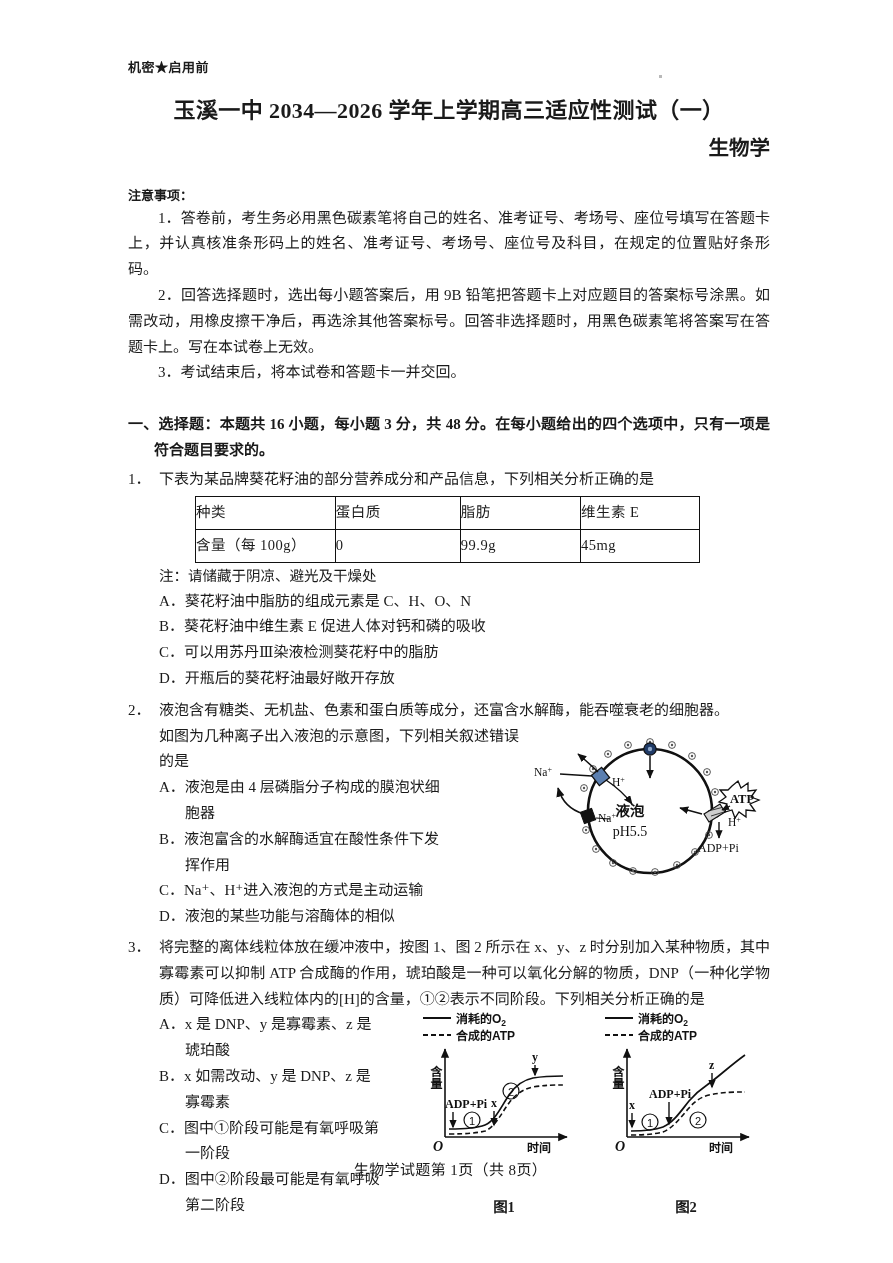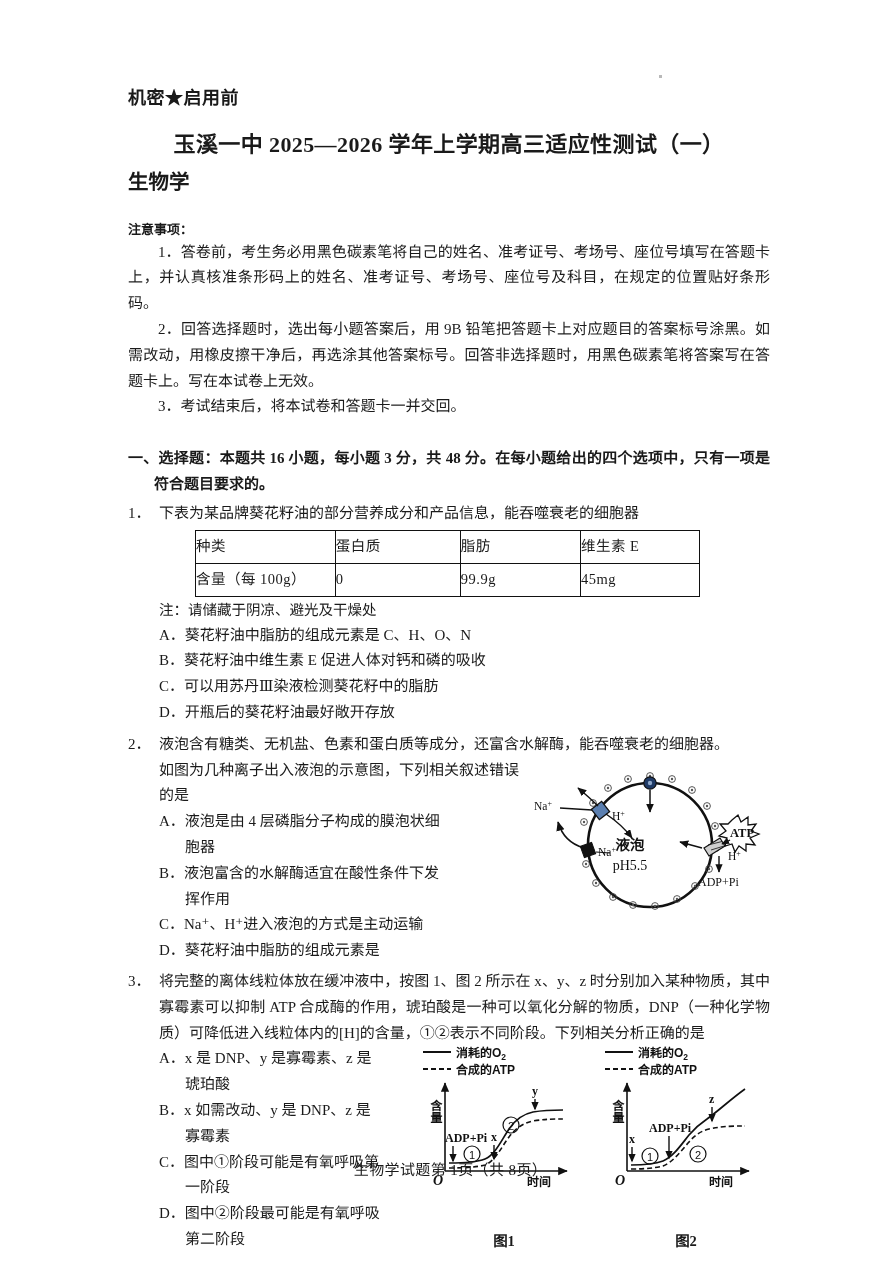--- a/index.html
+++ b/index.html
@@ -29,37 +29,37 @@
   .artifact-dot {
     position: absolute;
     left: 659px;
     top: 75px;
     width: 3px;
     height: 3px;
     background: #b9b9b9;
   }
   
   .confidential {
-    font-size: 18px;
+    font-size: 13px;
     font-weight: 700;
     letter-spacing: 0.5px;
-    margin-top: 88px;
+    margin-top: 60px;
     line-height: 1.2;
   }
   .doc-title {
     text-align: center;
     font-size: 22px;
     font-weight: 700;
     letter-spacing: 0.4px;
     margin-top: 21px;
     line-height: 1.3;
     white-space: nowrap;
   }
   .doc-subject {
-    text-align: left;
+    text-align: right;
     font-size: 20.5px;
     font-weight: 700;
     margin-top: 10px;
     line-height: 1.3;
   }
   
   .notice-title {
     font-size: 13px;
     font-weight: 700;
     margin-top: 25px;
@@ -171,37 +171,37 @@
 <body>
 
 <div class="page">
 
   <div class="artifact-dot"></div>
 
   <div class="content">
 
     <div class="confidential">机密★启用前</div>
 
-    <div class="doc-title">玉溪一中 2025—2026 学年上学期高三适应性测试（一）</div>
+    <div class="doc-title">玉溪一中 2034—2026 学年上学期高三适应性测试（一）</div>
 
     <div class="doc-subject">生物学</div>
 
     <div class="notice-title">注意事项：</div>
 
     <p class="notice-item">1．答卷前，考生务必用黑色碳素笔将自己的姓名、准考证号、考场号、座位号填写在答题卡上，并认真核准条形码上的姓名、准考证号、考场号、座位号及科目，在规定的位置贴好条形码。</p>
     <p class="notice-item">2．回答选择题时，选出每小题答案后，用 9B 铅笔把答题卡上对应题目的答案标号涂黑。如需改动，用橡皮擦干净后，再选涂其他答案标号。回答非选择题时，用黑色碳素笔将答案写在答题卡上。写在本试卷上无效。</p>
     <p class="notice-item">3．考试结束后，将本试卷和答题卡一并交回。</p>
 
     <div class="section-head">
       <b>一、选择题：</b><b>本题共 16 小题，每小题 3 分，共 48 分。在每小题给出的四个选项中，只有一项是符合题目要求的。</b>
     </div>
 
     <div class="q">
       <div class="q-stem">
-        <span class="q-num">1．</span><span>下表为某品牌葵花籽油的部分营养成分和产品信息，能吞噬衰老的细胞器</span>
+        <span class="q-num">1．</span><span>下表为某品牌葵花籽油的部分营养成分和产品信息，下列相关分析正确的是</span>
       </div>
 
       <div class="nutri-wrap">
         <table class="nutri">
           <tbody>
               <tr>
             <td style="width:142px">种类</td>
             <td style="width:128px">蛋白质</td>
             <td style="width:122px">脂肪</td>
             <td style="width:121px">维生素 E</td>
@@ -235,21 +235,21 @@
           <div style="padding-left:31px;">
             <span>如图为几种离子出入液泡的示意图，下列相关叙述错误的是</span>
           </div>
 
           <div class="opts">
             <div class="opt">A．液泡是由 4 层磷脂分子构成的膜泡状细</div>
             <div class="opt-ind">胞器</div>
             <div class="opt">B．液泡富含的水解酶适宜在酸性条件下发</div>
             <div class="opt-ind">挥作用</div>
             <div class="opt">C．Na⁺、H⁺进入液泡的方式是主动运输</div>
-            <div class="opt">D．葵花籽油中脂肪的组成元素是</div>
+            <div class="opt">D．液泡的某些功能与溶酶体的相似</div>
           </div>
         </div>
 
         <div class="vacuole-fig">
           <svg width="250" height="160" viewBox="0 0 250 160">
             <defs>
               <marker id="ar" markerWidth="7" markerHeight="7" refX="5.5" refY="2.6" orient="auto" markerUnits="strokeWidth">
                 <path d="M0,0 L6,2.6 L0,5.2 z" fill="#111"></path>
               </marker>
               <marker id="arw" markerWidth="8" markerHeight="8" refX="6.5" refY="3" orient="auto" markerUnits="strokeWidth">

